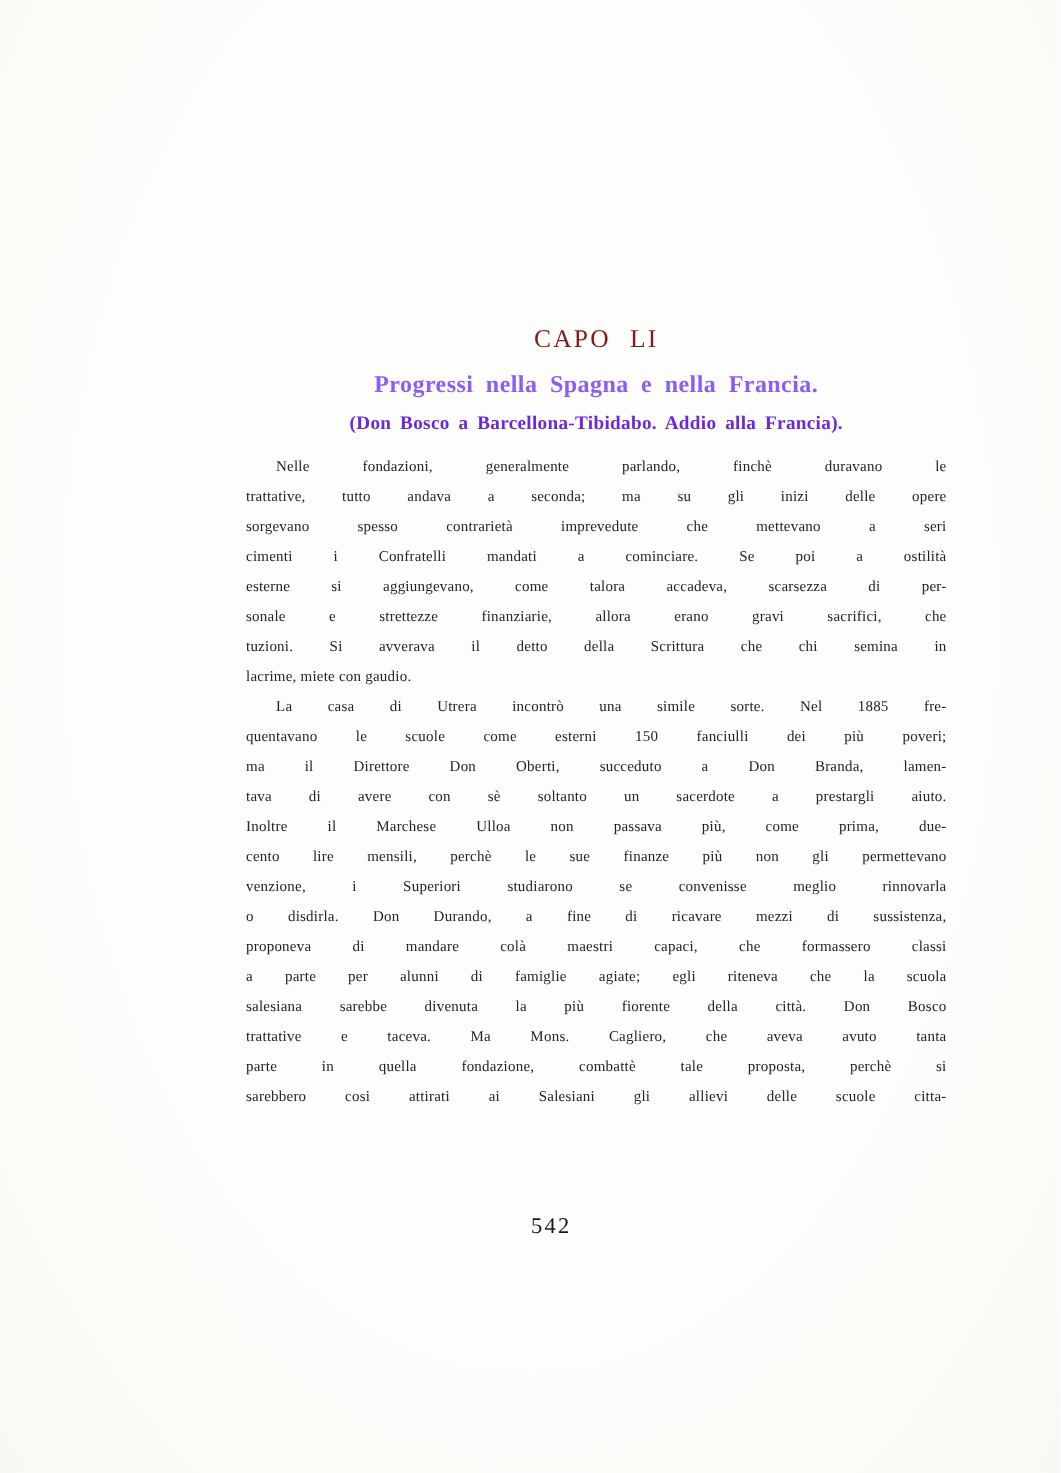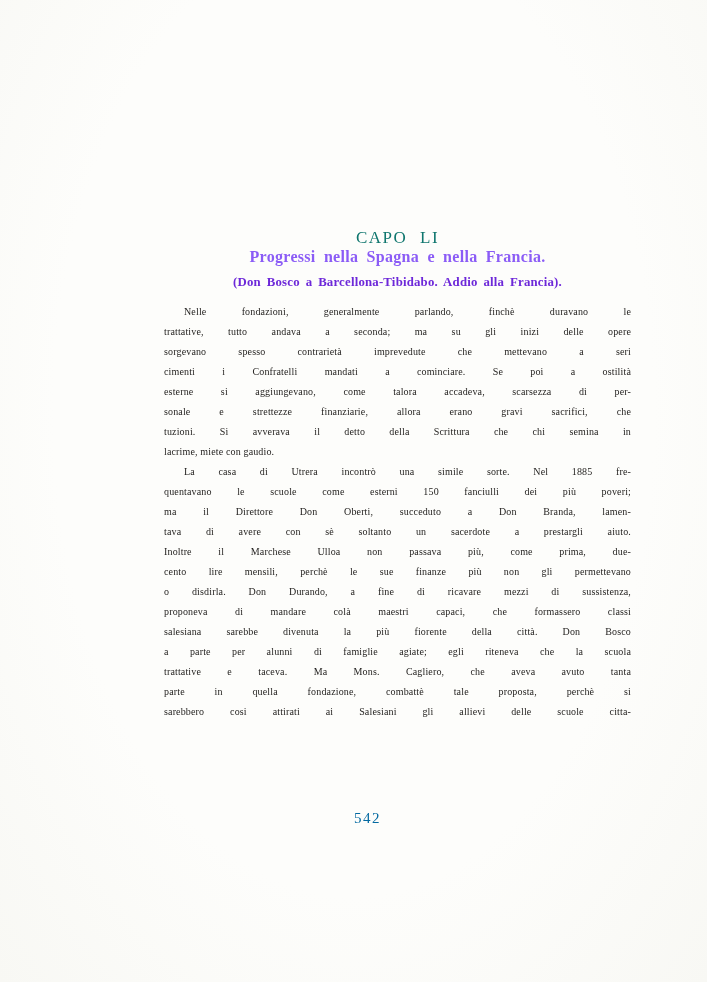--- a/index.html
+++ b/index.html
@@ -21,28 +21,28 @@
     inset: 0;
   }
   .text-col {
     position: absolute;
     left: 164px;
     top: 0;
     width: 467px;
   }
   .chapter-heading {
     position: absolute;
-    top: 228px;
+    top: 216px;
     left: 0;
     width: 100%;
     text-align: center;
     font-size: 17px;
     letter-spacing: 1.5px;
     word-spacing: 7px;
-    color: #0f766e;
+    color: #7f1d1d;
   }
   .title {
     position: absolute;
     top: 248px;
     left: 0;
     width: 100%;
     text-align: center;
     font-weight: bold;
     font-size: 16px;
     letter-spacing: 0.3px;
@@ -83,21 +83,21 @@
   .line.no-just {
     text-align: left;
     text-align-last: left;
   }
   .page-number {
     position: absolute;
     left: 190px;
     top: 810px;
     font-size: 15px;
     letter-spacing: 1.5px;
-    color: #0369a1;
+    color: #0f172a;
   }
 </style>
 </head>
 <body>
 
 <div class="page">
   <div class="text-col">
     <div class="chapter-heading">CAPO LI</div>
     <div class="title">Progressi nella Spagna e nella Francia.</div>
     <div class="subtitle">(Don Bosco a Barcellona-Tibidabo. Addio alla Francia).</div>
@@ -112,24 +112,25 @@
           <div class="line">tuzioni. Si avverava il detto della Scrittura che chi semina in</div>
           <div class="line no-just">lacrime, miete con gaudio.</div>
         </div>
         <div class="paragraph">
           <div class="line indent">La casa di Utrera incontrò una simile sorte. Nel 1885 fre-</div>
           <div class="line">quentavano le scuole come esterni 150 fanciulli dei più poveri;</div>
           <div class="line">ma il Direttore Don Oberti, succeduto a Don Branda, lamen-</div>
           <div class="line">tava di avere con sè soltanto un sacerdote a prestargli aiuto.</div>
           <div class="line">Inoltre il Marchese Ulloa non passava più, come prima, due-</div>
           <div class="line">cento lire mensili, perchè le sue finanze più non gli permettevano</div>
+          <div class="line">venzione, i Superiori studiarono se convenisse meglio rinnovarla</div>
           <div class="line">o disdirla. Don Durando, a fine di ricavare mezzi di sussistenza,</div>
           <div class="line">proponeva di mandare colà maestri capaci, che formassero classi</div>
+          <div class="line">a parte per alunni di famiglie agiate; egli riteneva che la scuola</div>
           <div class="line">salesiana sarebbe divenuta la più fiorente della città. Don Bosco</div>
-          <div class="line">a parte per alunni di famiglie agiate; egli riteneva che la scuola</div>
           <div class="line">trattative e taceva. Ma Mons. Cagliero, che aveva avuto tanta</div>
           <div class="line">parte in quella fondazione, combattè tale proposta, perchè si</div>
           <div class="line">sarebbero cosi attirati ai Salesiani gli allievi delle scuole citta-</div>
         </div>
       </div>
     <div class="page-number">542</div>
   </div>
 </div>
 
 </body></html>

